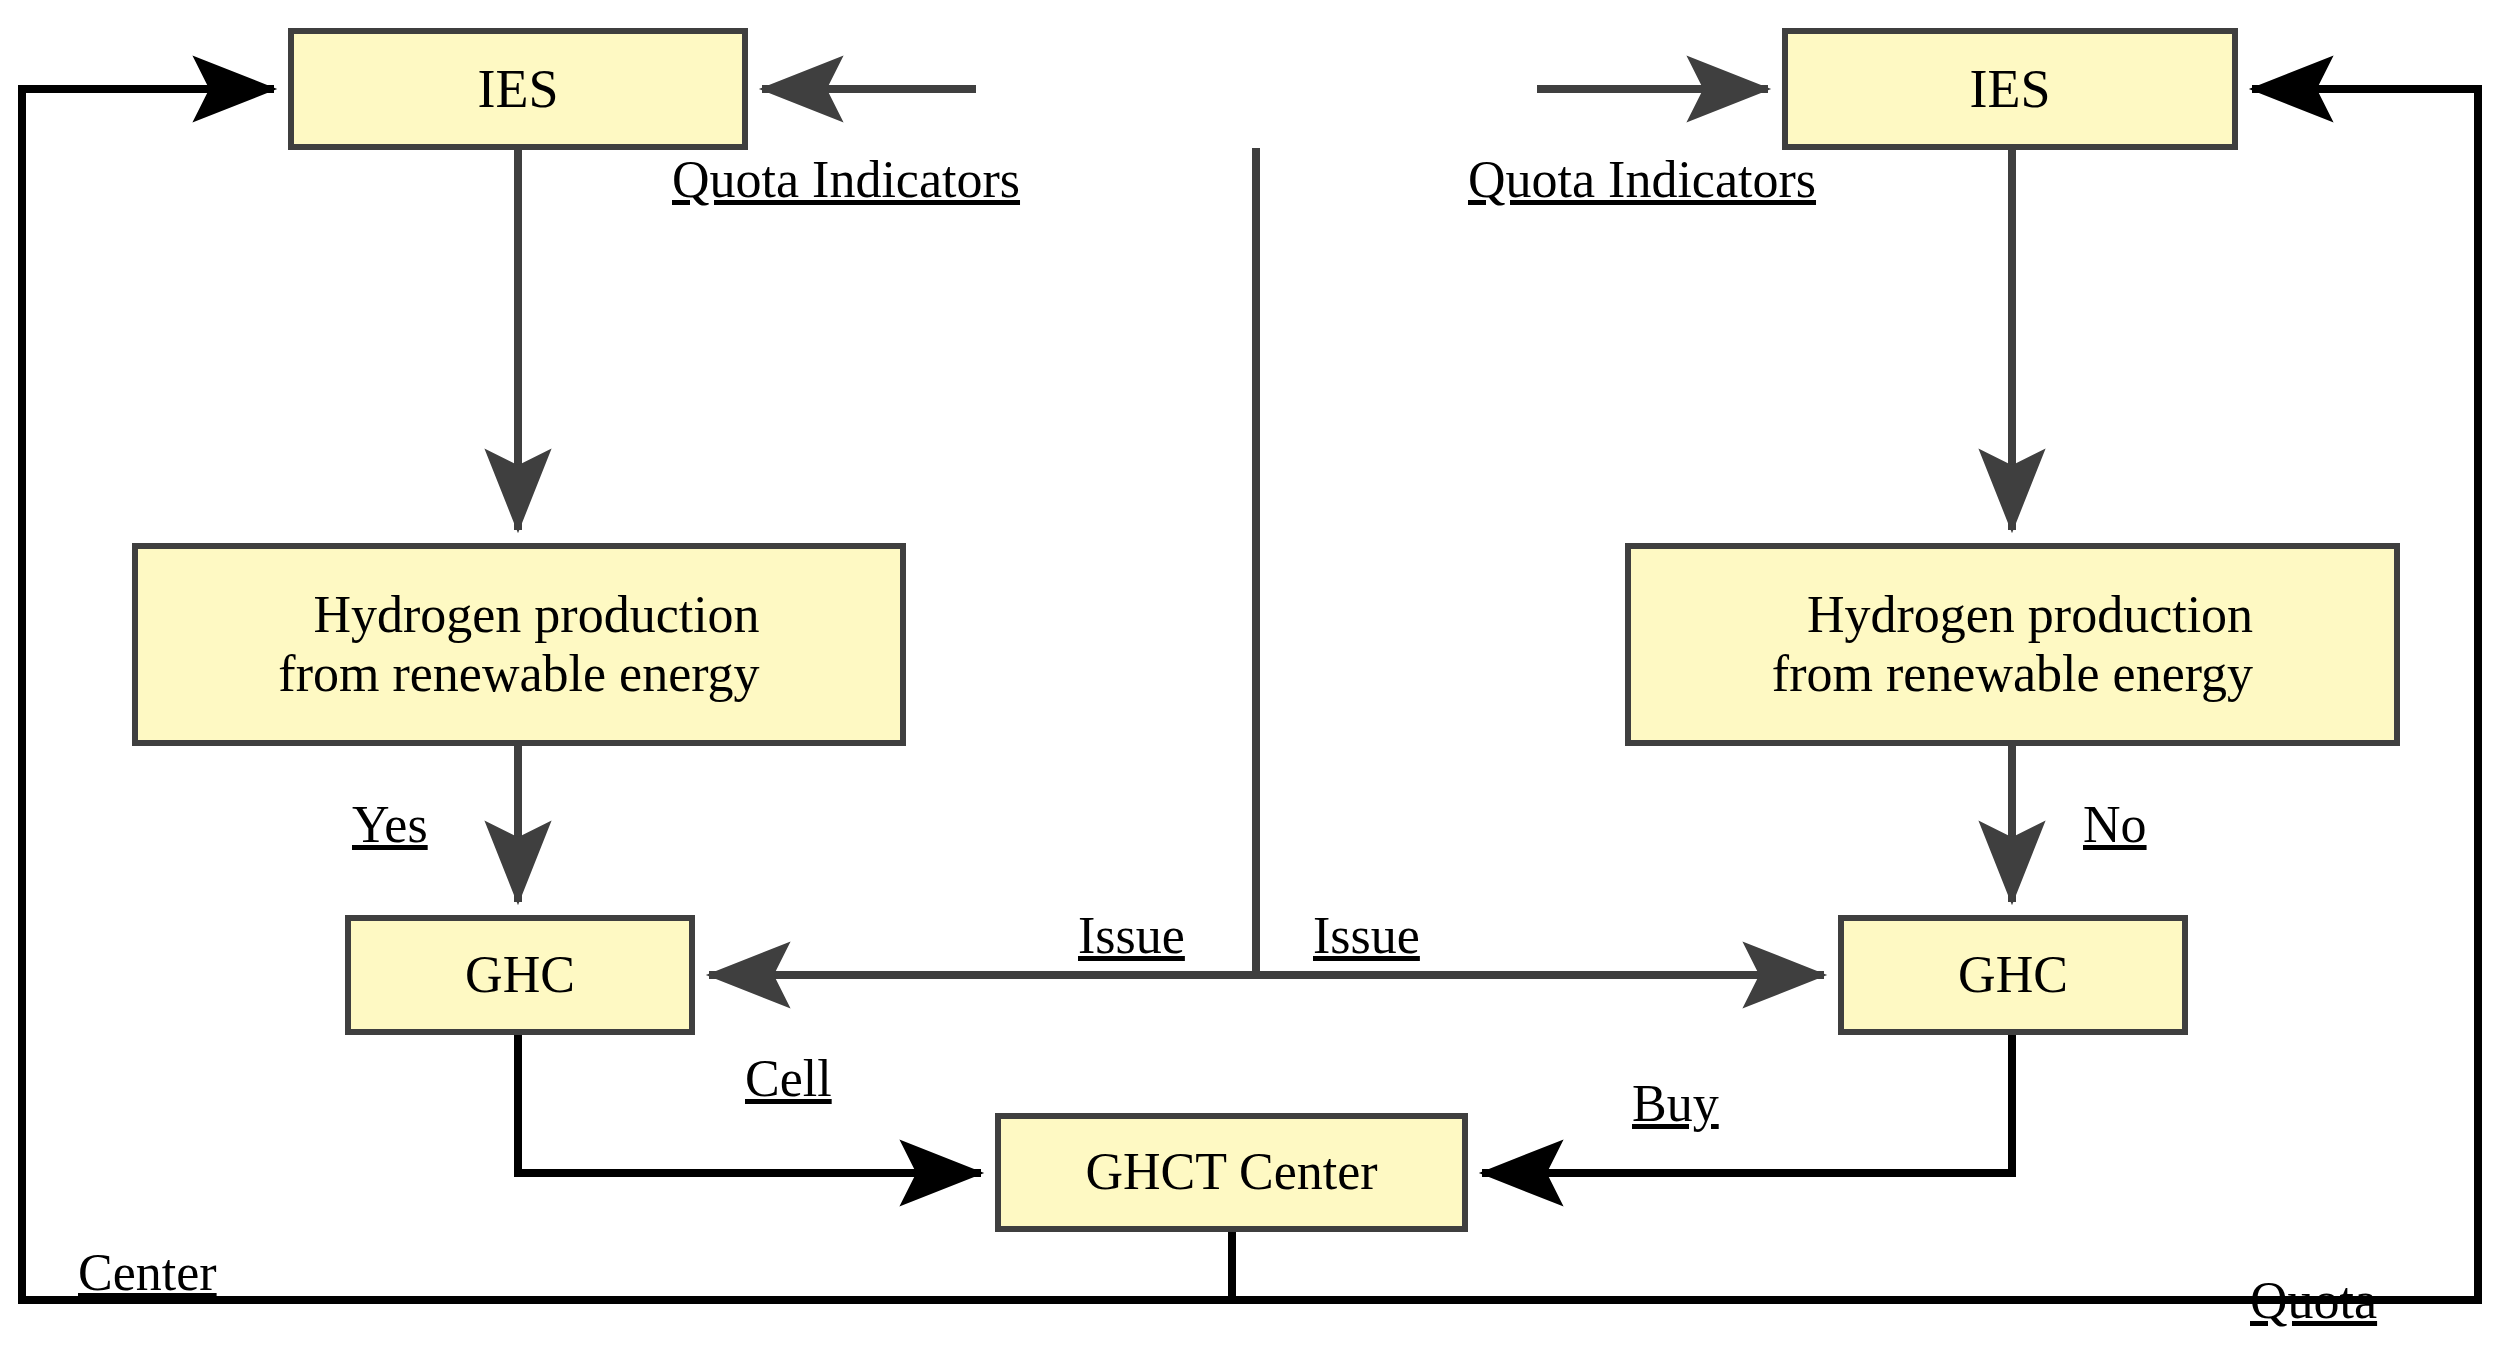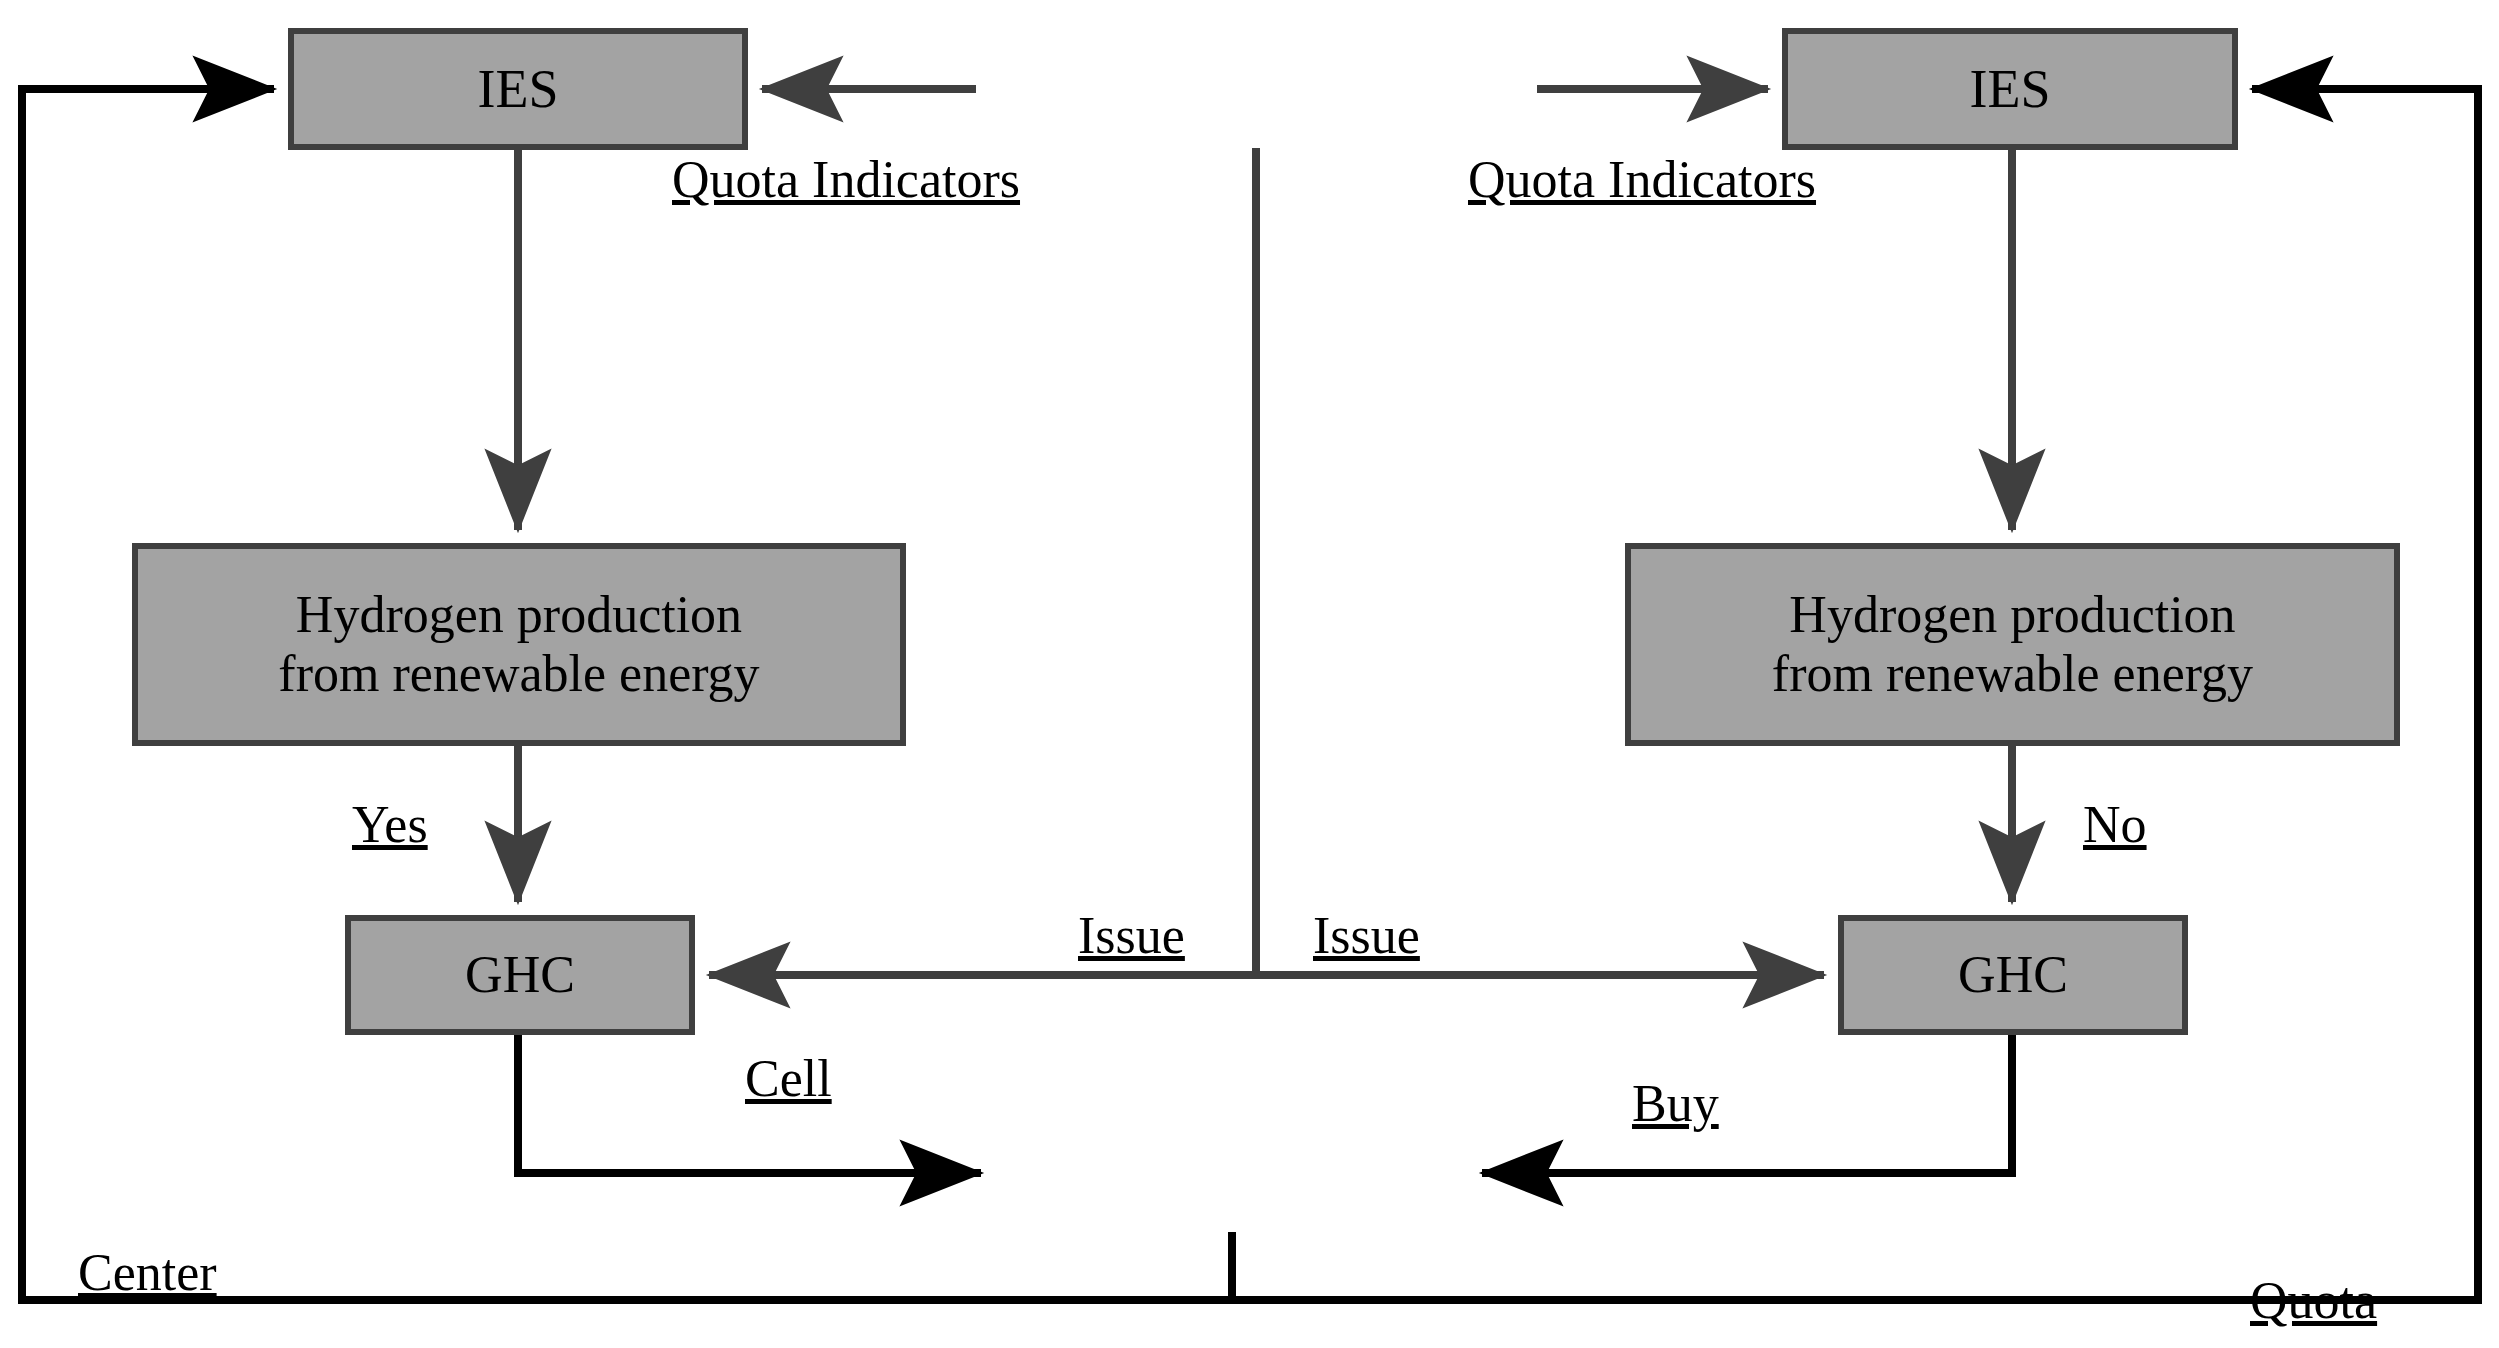--- a/index.html
+++ b/index.html
@@ -1,21 +1,21 @@
 <!DOCTYPE html>
 <html><head>
 <meta charset="utf-8">
 <style>
   html,body{margin:0;padding:0;background:#ffffff;}
   body{font-family:"Liberation Serif","DejaVu Serif",serif;}
   #stage{position:relative;width:2499px;height:1348px;background:#fff;overflow:hidden;}
   svg.wires{position:absolute;left:0;top:0;width:2499px;height:1348px;}
-  .node{position:absolute;box-sizing:border-box;background:#a3a3a3;
+  .node{position:absolute;box-sizing:border-box;background:#fef9c3;
         border:6px solid #3f3f3f;display:flex;align-items:center;justify-content:center;
-        text-align:center;color:#000;line-height:1.12;}
+        text-align:right;color:#000;line-height:1.12;}
   .node span{display:block;}
   .n-ies-l{left:288px;top:28px;width:460px;height:122px;font-size:54px;}
   .n-gov  {left:976px;top:30px;width:561px;height:118px;font-size:54px;}
   .n-ies-r{left:1782px;top:28px;width:456px;height:122px;font-size:54px;}
   .n-h2-l {left:132px;top:543px;width:774px;height:203px;font-size:52px;}
   .n-h2-r {left:1625px;top:543px;width:775px;height:203px;font-size:52px;}
   .n-ghc-l{left:345px;top:915px;width:350px;height:120px;font-size:52px;}
   .n-ghc-r{left:1838px;top:915px;width:350px;height:120px;font-size:52px;}
   .n-ghct {left:995px;top:1113px;width:473px;height:119px;font-size:52px;}
   .elabel{position:absolute;color:#000;font-size:52px;white-space:nowrap;text-decoration:underline;}
@@ -102,20 +102,23 @@
   </div>
 
   <div class="node n-ghc-l">
     <span>GHC</span>
   </div>
 
   <div class="node n-ghc-r">
     <span>GHC</span>
   </div>
 
+  <div class="node n-ghct">
+    <span>GHCT Center</span>
+  </div>
 
   <div class="elabel l-qi-l">Quota Indicators</div>
   <div class="elabel l-qi-r">Quota Indicators</div>
   <div class="elabel l-yes">Yes</div>
   <div class="elabel l-no">No</div>
   <div class="elabel l-issue1">Issue</div>
   <div class="elabel l-issue2">Issue</div>
   <div class="elabel l-cell">Cell</div>
   <div class="elabel l-buy">Buy</div>
   <div class="elabel l-rev">Center</div>

